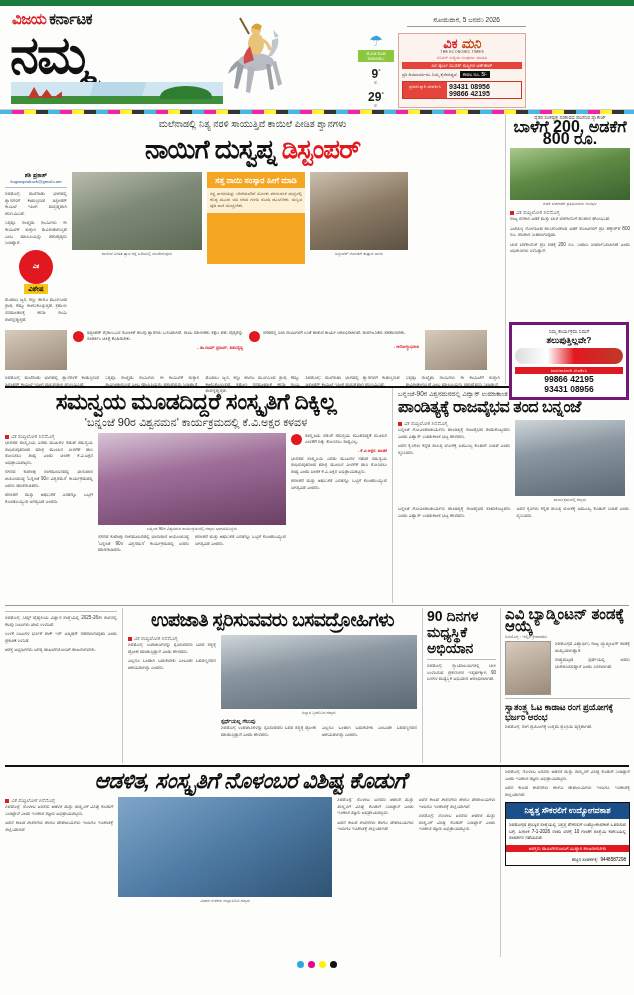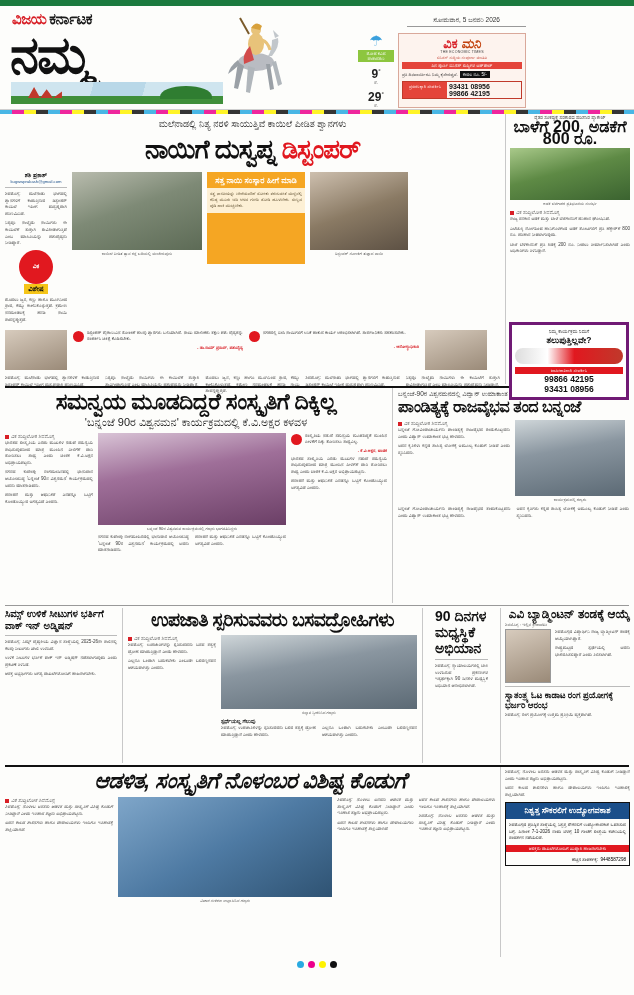--- a/index.html
+++ b/index.html
@@ -430,21 +430,20 @@
         <p>ಅವರ ಕೃತಿಗಳು ಕನ್ನಡ ಸಾಹಿತ್ಯ ಲೋಕಕ್ಕೆ ಅಮೂಲ್ಯ ಕೊಡುಗೆ ನೀಡಿವೆ ಎಂದು ಸ್ಮರಿಸಿದರು.</p>
       </div>
     </div>
   </div>
 
   <div style="border-top:1px solid #999; margin:2px 5px;"></div>
 
   <div class="band" style="height:155px;">
 
     <div style="width:122px; padding:0 5px;">
-      <div class="minihead" style="text-align:left;">ಸಿಮ್ಸ್ ಉಳಿಕೆ ಸೀಟುಗಳ ಭರ್ತಿಗೆ ವಾಕ್ ಇನ್ ಅಡ್ಮಿಷನ್</div>
       <div class="hrule-thin"></div>
       <div class="tx">
         <p>ಶಿವಮೊಗ್ಗ: ಸಿಮ್ಸ್ ವೈದ್ಯಕೀಯ ವಿಜ್ಞಾನ ಸಂಸ್ಥೆಯಲ್ಲಿ 2025-26ನೇ ಸಾಲಿನಲ್ಲಿ ಕೆಲವು ಸೀಟುಗಳು ಖಾಲಿ ಉಳಿದಿವೆ.</p>
         <p>ಉಳಿಕೆ ಸೀಟುಗಳ ಭರ್ತಿಗೆ ವಾಕ್ ಇನ್ ಅಡ್ಮಿಷನ್ ನಡೆಸಲಾಗುವುದು ಎಂದು ಪ್ರಕಟಣೆ ತಿಳಿಸಿದೆ.</p>
         <p>ಆಸಕ್ತ ಅಭ್ಯರ್ಥಿಗಳು ಅಗತ್ಯ ದಾಖಲೆಗಳೊಂದಿಗೆ ಹಾಜರಾಗಬೇಕು.</p>
       </div>
     </div>
 
     <div class="colsep" style="width:300px; padding:0 5px;">
       <div class="sec-head" style="font-size:19px;">ಉಪಜಾತಿ ಸ್ಪರಿಸುವವರು ಬಸವದ್ರೋಹಿಗಳು</div>
@@ -464,30 +463,30 @@
           <div class="cap">ಸನ್ಮಾನ ಸ್ವೀಕರಿಸಿದ ಗಣ್ಯರು</div>
           <div style="font-size:5.5px;font-weight:bold;color:#111;margin-top:2px;">ಸ್ಪರ್ಧೆಯಲ್ಲ ಗೆಲುವು</div>
           <div class="tx" style="column-count:2;column-gap:6px;">
             <p>ಶಿವಮೊಗ್ಗ: ಉಪಜಾತಿಗಳನ್ನು ಸ್ಪರಿಸುವವರು ಬಸವ ತತ್ವಕ್ಕೆ ದ್ರೋಹ ಮಾಡುತ್ತಿದ್ದಾರೆ ಎಂದು ಹೇಳಿದರು.</p>
             <p>ಎಲ್ಲರೂ ಒಂದಾಗಿ ಬದುಕಬೇಕು ಎಂಬುದೇ ಬಸವಣ್ಣನವರ ಆಶಯವಾಗಿತ್ತು ಎಂದರು.</p>
           </div>
         </div>
       </div>
     </div>
 
-    <div class="colsep" style="width:78px; padding:0 12px;">
+    <div class="colsep" style="width:78px; padding:0 4px;">
       <div class="boxnum">90 ದಿನಗಳ ಮಧ್ಯಸ್ಥಿಕೆ ಅಭಿಯಾನ</div>
       <div class="hrule-thin"></div>
       <div class="tx">
         <p>ಶಿವಮೊಗ್ಗ: ನ್ಯಾಯಾಲಯಗಳಲ್ಲಿ ಬಾಕಿ ಉಳಿದಿರುವ ಪ್ರಕರಣಗಳ ಇತ್ಯರ್ಥಕ್ಕಾಗಿ 90 ದಿನಗಳ ಮಧ್ಯಸ್ಥಿಕೆ ಅಭಿಯಾನ ಆರಂಭಿಸಲಾಗಿದೆ.</p>
       </div>
     </div>
 
     <div class="colsep" style="width:134px; padding:0 4px;">
-      <div class="minihead" style="text-align:right;font-size:12px;">ಎವಿ ಬ್ಯಾಡ್ಮಿಂಟನ್ ತಂಡಕ್ಕೆ ಆಯ್ಕೆ</div>
+      <div class="minihead" style="text-align:left;font-size:15px;">ಎವಿ ಬ್ಯಾಡ್ಮಿಂಟನ್ ತಂಡಕ್ಕೆ ಆಯ್ಕೆ</div>
       <div style="font-size:4.4px;color:#444;margin-top:2px;">ಶಿವಮೊಗ್ಗ : ಇಲ್ಲಿನ ಕ್ರೀಡಾಪಟು</div>
       <div style="display:flex;gap:4px;margin-top:2px;">
         <div class="portrait" style="width:46px;height:54px;border:1px solid #999;"></div>
         <div class="tx" style="flex:1;">
           <p>ಶಿವಮೊಗ್ಗದ ವಿದ್ಯಾರ್ಥಿನಿ ರಾಜ್ಯ ಬ್ಯಾಡ್ಮಿಂಟನ್ ತಂಡಕ್ಕೆ ಆಯ್ಕೆಯಾಗಿದ್ದಾರೆ.</p>
           <p>ರಾಷ್ಟ್ರಮಟ್ಟದ ಸ್ಪರ್ಧೆಯಲ್ಲಿ ಅವರು ಭಾಗವಹಿಸಲಿದ್ದಾರೆ ಎಂದು ತಿಳಿಸಲಾಗಿದೆ.</p>
         </div>
       </div>
       <div class="hrule-thin"></div>
       <div style="font-size:8.5px;font-weight:bold;line-height:10px;color:#111;">ಸ್ವಾತಂತ್ರ್ಯ ಓಟ ಕಾಡಾಟ ರಂಗ ಪ್ರಯೋಗಕ್ಕೆ ಭರ್ಜರಿ ಆರಂಭ</div>

